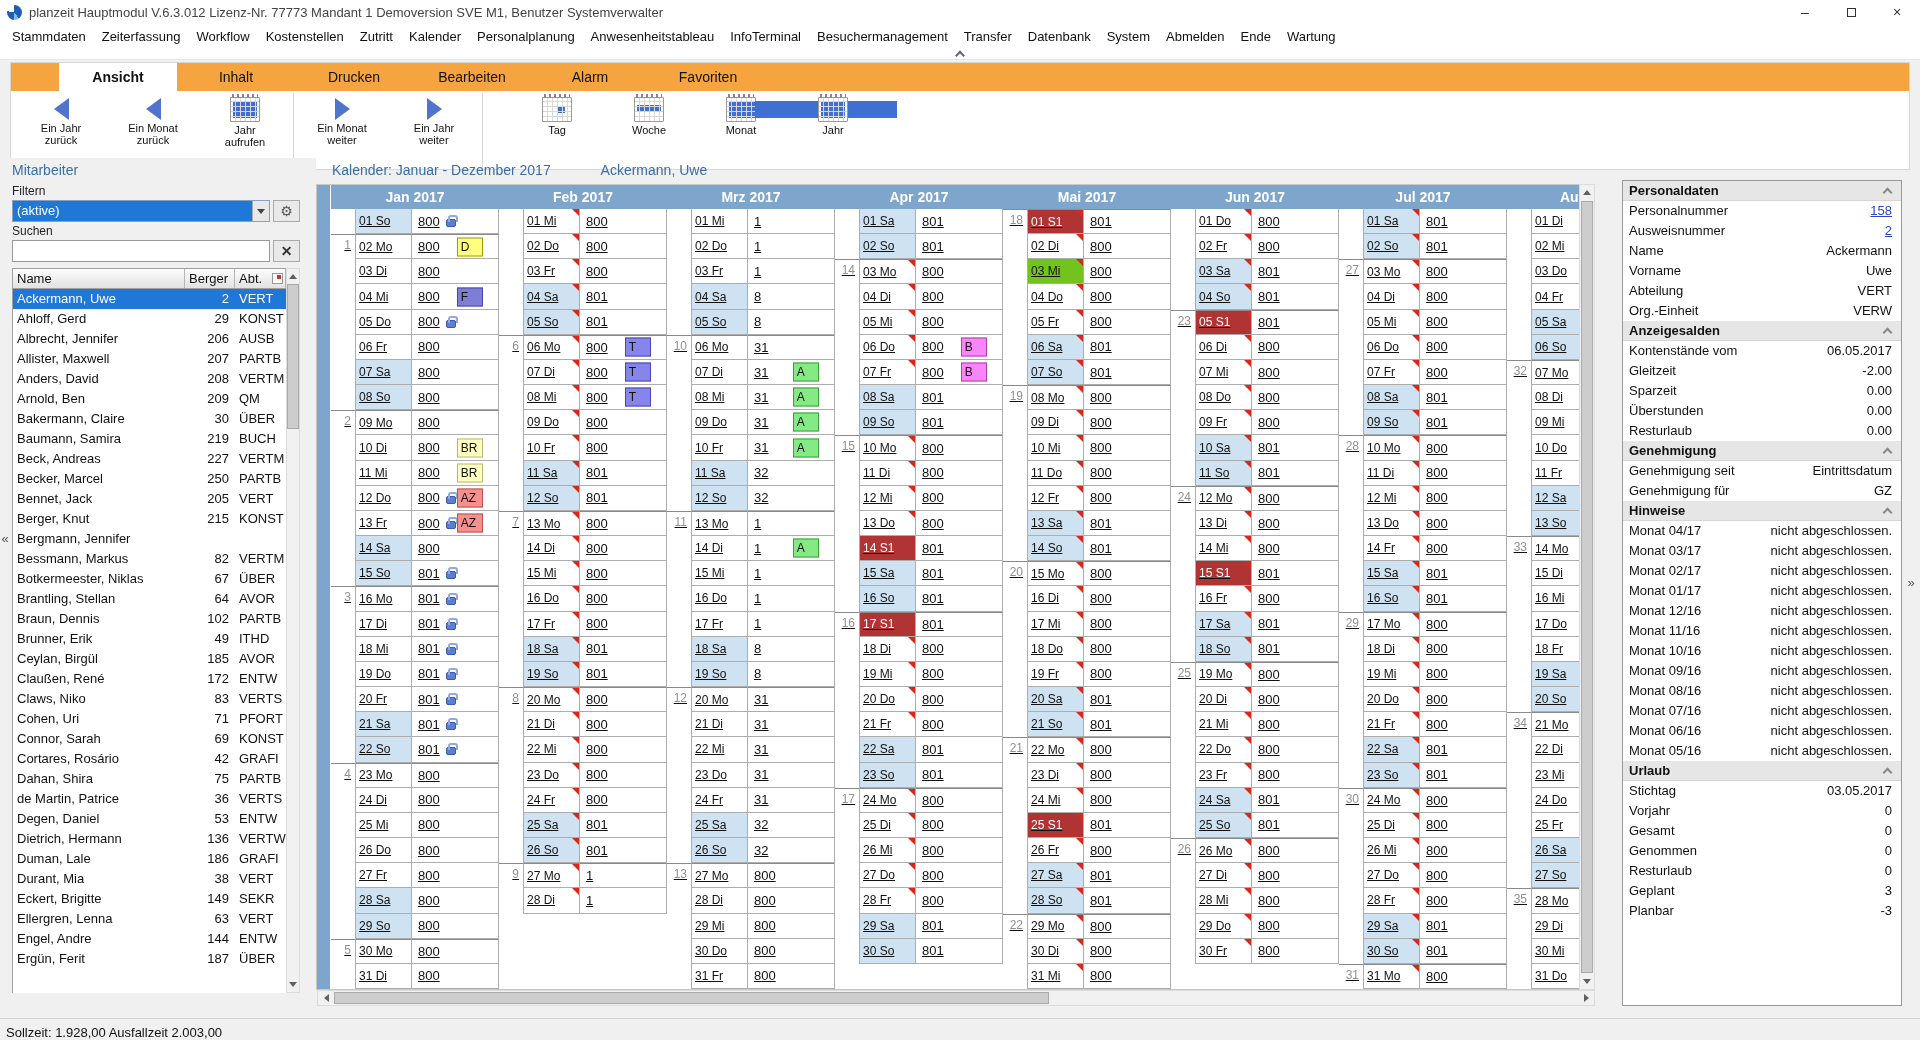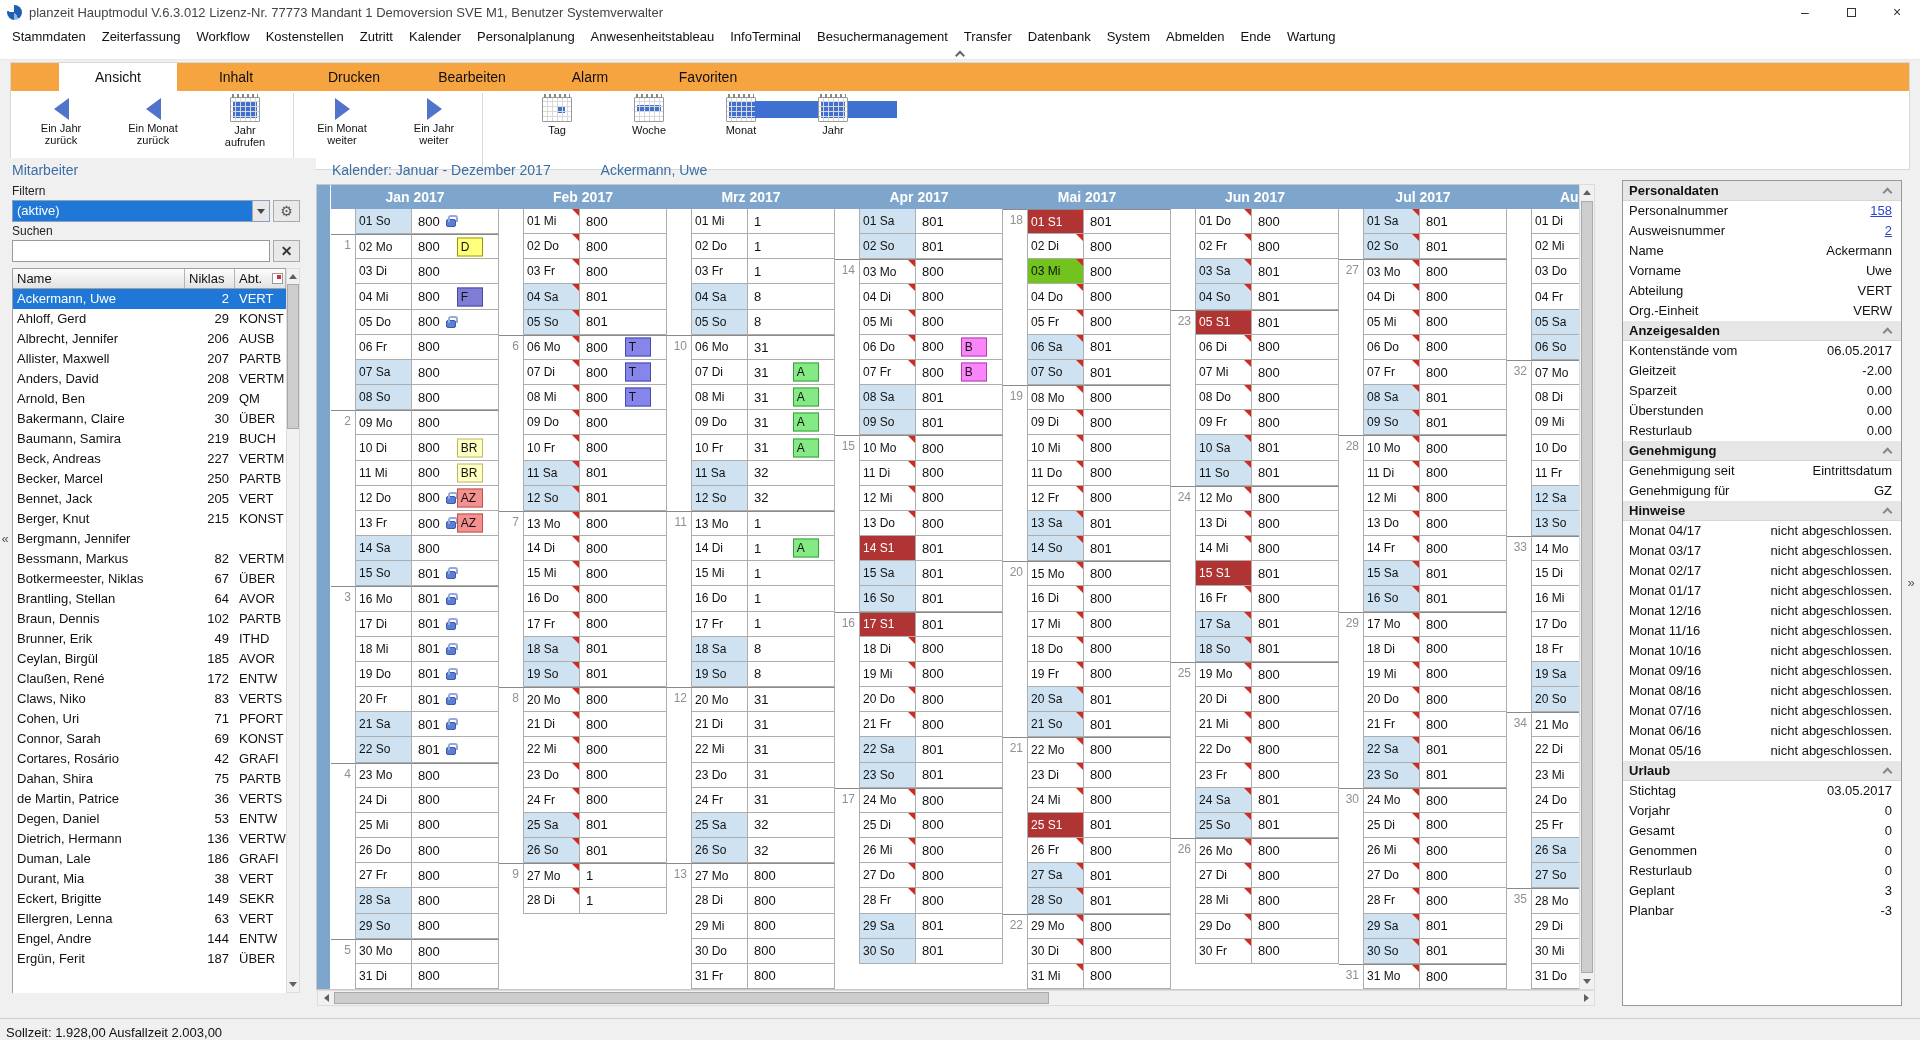--- a/index.html
+++ b/index.html
@@ -20,21 +20,21 @@
   
   .menubar { height:24px; background:#fff; display:flex; align-items:center; padding-left:4px; }
   .menu-item { padding:3px 8px; white-space:nowrap; font-size:13px; }
   .collapse-strip { height:12px; background:#fff; position:relative; border-bottom:1px solid #e8e8e8; }
   .chev-up { position:absolute; left:50%; top:4px; width:7px; height:7px;
     border-left:2px solid #666; border-top:2px solid #666; transform:translateX(-50%) rotate(45deg); }
   
   .ribbon { margin:2px 10px 0 10px; border:1px solid #d8d8d8; background:#fff; }
   .ribbon-tabs { display:flex; background:var(--accent,#f6a440); height:28px; padding-left:48px; }
   .ribbon-tab { min-width:118px; text-align:center; line-height:28px; font-size:14px; color:#111; }
-  .ribbon-tab.active { background:#fff; font-weight:normal; }
+  .ribbon-tab.active { background:#fff; font-weight:bold; }
   .ribbon-tools { display:flex; height:78px; padding:2px 0 0 4px; align-items:stretch; }
   .tool-btn { width:92px; display:flex; flex-direction:column; align-items:center; padding-top:2px; gap:2px;
     font-size:11px; text-align:center; white-space:pre-line; line-height:12px; }
   .tool-sep { width:1px; background:#d8d8d8; margin:0 2px; }
   .tool-spacer { width:26px; }
   .arr { width:0; height:0; border-top:11px solid transparent; border-bottom:11px solid transparent; margin-top:3px; }
   .arr.left  { border-right:15px solid #4f74c9; }
   .arr.right { border-left:15px solid #4f74c9; }
   .calico { position:relative; width:30px; height:25px; border:1px solid #9a9a9a; background:#fff; margin-top:2px; border-radius:1px; }
   .calico::before { content:""; position:absolute; left:1px; right:1px; top:-4px; height:4px;
@@ -96,21 +96,21 @@
   .cal-col { flex:1; display:flex; flex-direction:column; min-width:0; }
   .cal-title { height:26px; padding:4px 0 0 16px; color:var(--titleblue,#3a6ea5); font-size:14px; }
   .cal-title .person { margin-left:46px; }
   .cal-body { flex:1; display:flex; min-height:0; }
   .cal-months { flex:1; display:flex; overflow:hidden; background:#fff; border:1px solid #c8c8c8; border-right:none; }
   .cal-gutter { width:14px; flex:0 0 auto; background:var(--hdrblue,#7ea6cd); border-right:1px solid #fff; }
   .month { width:168px; flex:0 0 auto; display:flex; flex-direction:column; }
   .month.cut { flex:1 0 auto; }
   .month-header { height:24px; background:var(--hdrblue,#7ea6cd); color:#fff; font-weight:bold; font-size:14px;
     text-align:center; line-height:24px; white-space:nowrap; overflow:hidden; }
-  .month-days { flex:1; display:grid; grid-template-columns:24px 57px 1fr; grid-template-rows:repeat(31,1fr); }
+  .month-days { flex:1; display:grid; grid-template-columns:24px 57px 1fr; grid-template-rows:repeat(31,1fr);text-decoration:underline; }
   .wk-cell { color:#909090; font-size:12px; text-align:right; padding:3px 4px 0 0; background:#fff; }
   .wk-cell.wkrow { border-top:1px solid #8a8a8a; }
   .day-cell { border:1px solid #adadad; border-top:none; background:#fff; font-size:12px; padding-left:3px;
     display:flex; align-items:center; position:relative; white-space:nowrap; overflow:hidden; }
   .val-cell { border-bottom:1px solid #adadad; border-right:1px solid #adadad; background:#fff; font-size:13px;
     display:flex; align-items:center; padding-left:6px; position:relative; white-space:nowrap; overflow:hidden; }
   .day-cell.wkrow, .val-cell.wkrow { border-top:1px solid #8a8a8a; }
   .day-cell.we { background:var(--weekend,#cfe2f1); }
   .day-cell.hl { background:var(--hol,#b13434); color:#fff; }
   .day-cell.td { background:var(--today,#72c31e); }
@@ -223,21 +223,21 @@
     </div>
     <div class="lp-label">Suchen</div>
     <div class="search-row">
       <input class="search-input" value="" style="">
       <div class="clear-btn"><span>✕</span></div>
     </div>
     <div class="emp-table" style="height:725px;">
       <div class="emp-inner">
         <div class="emp-header">
           <div class="eh-cell eh-name">Name</div>
-          <div class="eh-cell eh-aus">Niklas</div>
+          <div class="eh-cell eh-aus">Berger</div>
           <div class="eh-cell eh-abt"><span>Abt.</span><span class="eh-icon"></span></div>
         </div>
         <div class="emp-rows">
             <div class="emp-row selected">
               <span class="e-name">Ackermann, Uwe</span>
               <span class="e-aus">2</span>
               <span class="e-abt">VERT</span>
             </div>
             <div class="emp-row">
               <span class="e-name">Ahloff, Gerd</span>

